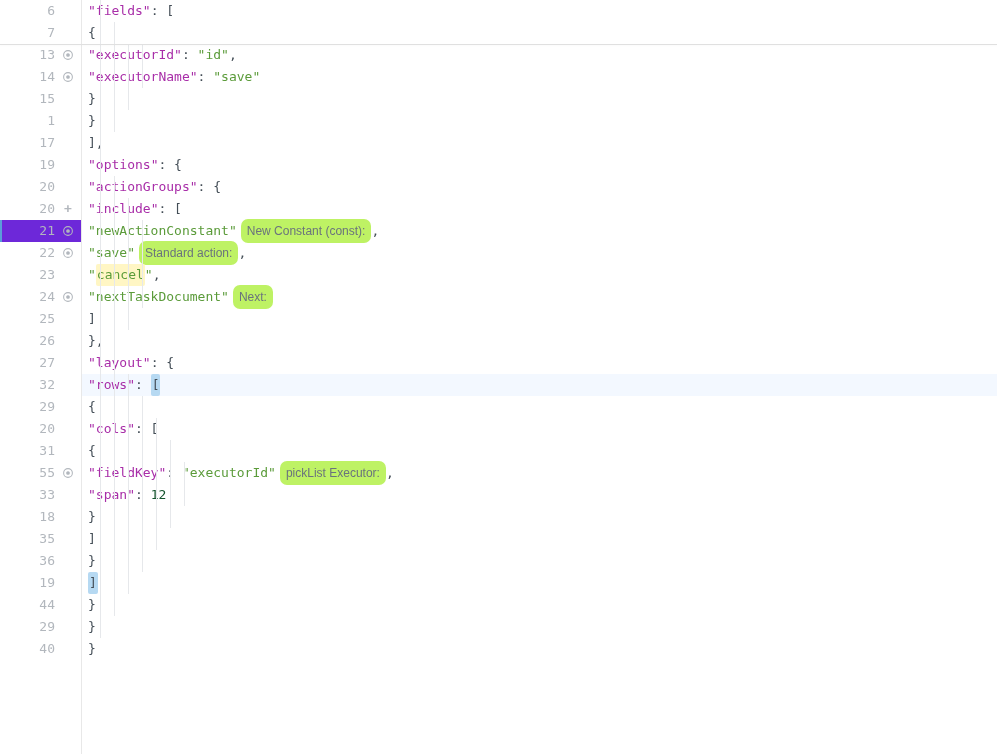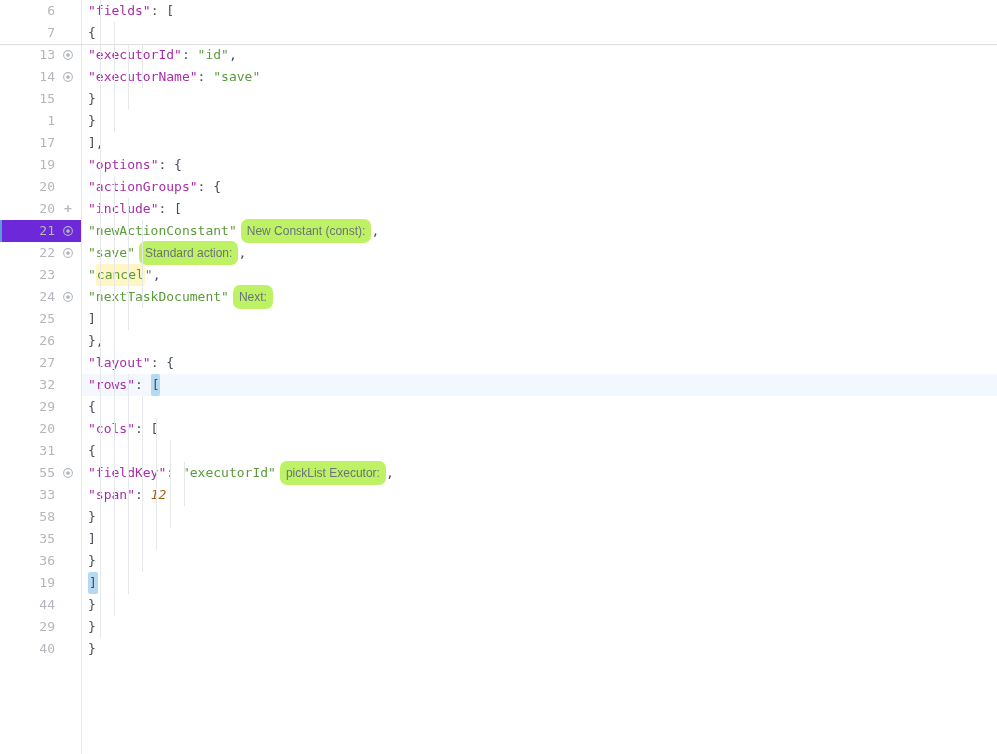--- a/index.html
+++ b/index.html
@@ -31,21 +31,21 @@
     .code-line {
       height:22px; white-space:pre; padding-left:6px; display:flex; align-items:center; position:relative;
     }
     .code-line.highlighted { background:#f3f8ff; }
     .indent-guide { position:absolute; top:0; bottom:0; width:1px; background:#e6e8eb; }
     .ig1 { left: 18px; } .ig2 { left: 32px; } .ig3 { left: 46px; } .ig4 { left: 60px; }
     .ig5 { left: 74px; } .ig6 { left: 88px; } .ig7 { left: 102px; }
     .tok-key { color:#a82da8; }
     .tok-str { color:#5b9b3a; }
     .tok-punct { color:#434d56; }
-    .tok-num { color:#a16207;font-style:italic; }
+    .tok-num { color:#14532d; }
     .tok-hl-str { color:#5b9b3a; background:#fff6c4; border-radius:2px; padding:0 1px; }
     .bracket-match { background:#b6d9f2; border-radius:2px; padding:0 1px; }
     .hint {
       background:#bef264; color:#6a737d; border-radius:7px; padding:1px 6px;
       font-family: -apple-system, BlinkMacSystemFont, 'Segoe UI', Arial, sans-serif;
       font-size:12px; margin-left:4px;
     }
     .separator { position:absolute; left:0; right:0; top:44px; height:1px; background:#e0e0e0; z-index:2; box-shadow: 0 1px 2px rgba(0,0,0,0.03); }
   </style>
 </head>
@@ -172,21 +172,21 @@
               <circle cx="8" cy="8" r="5"></circle>
               <circle cx="8" cy="8" r="1.5" fill="#b2b7bd"></circle>
             </svg>
           </span>
         </div>
       <div class="ln">
           <span class="num">33</span>
           <span class="icon"></span>
         </div>
       <div class="ln">
-          <span class="num">58</span>
+          <span class="num">18</span>
           <span class="icon"></span>
         </div>
       <div class="ln">
           <span class="num">35</span>
           <span class="icon"></span>
         </div>
       <div class="ln">
           <span class="num">36</span>
           <span class="icon"></span>
         </div>

